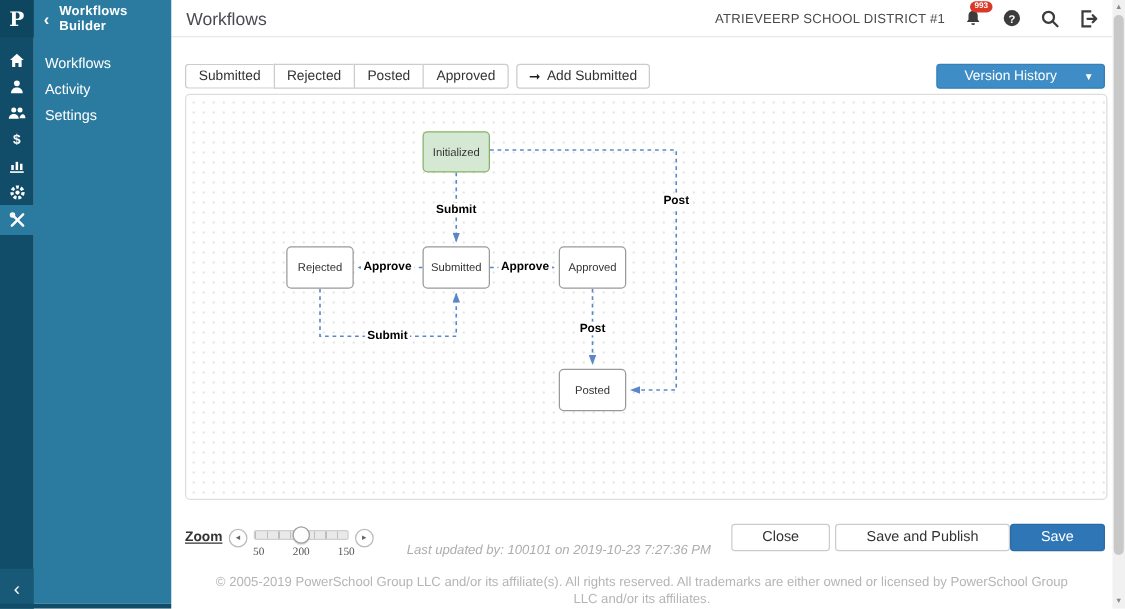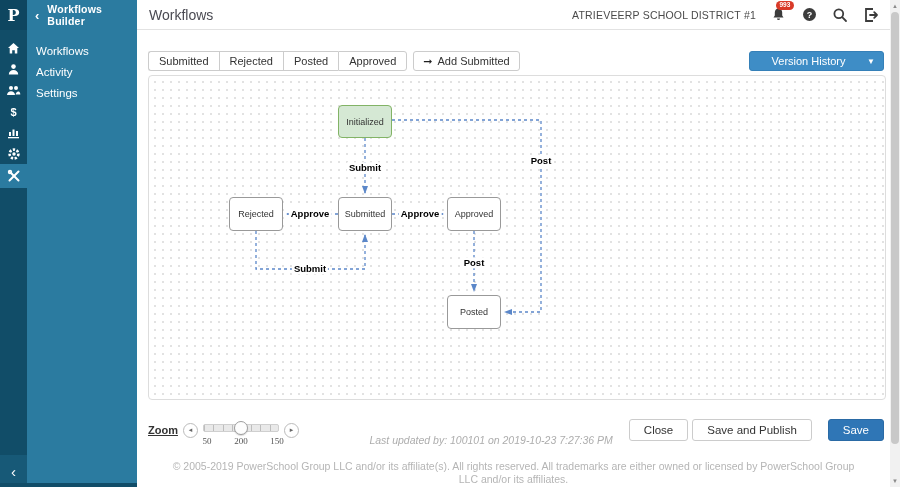--- a/index.html
+++ b/index.html
@@ -72,24 +72,24 @@
     font-size:7px; display:flex; align-items:center; justify-content:center; cursor:pointer; }
   .slider { position:relative; width:76px; height:26px;font-family:Liberation Serif, serif; }
   .slider-track { position:absolute; left:0; top:7px; width:76px; height:8px; background:#e9e9e9;
     border:1px solid #cfcfcf; border-radius:2px;
     background-image:repeating-linear-gradient(90deg,#bdbdbd 0 1px,transparent 1px 9.4px); }
   .slider-thumb { position:absolute; left:31px; top:4px; width:14px; height:14px; border-radius:50%;
     background:#fdfdfd; border:1px solid #9e9e9e; box-shadow:0 1px 1px rgba(0,0,0,.15); cursor:pointer; }
   .slider-ticks { position:absolute; left:0; top:19px; width:76px; font-size:9px; color:#555; }
   .stick { position:absolute; transform:translateX(-50%); }
   .last-updated { margin-left:auto; font-size:10.5px; font-style:italic; color:#adadad; padding-right:12px;margin-top:20px; }
-  .btn { height:22px; font-size:11.5px; border-radius:3px; padding:0 14px; cursor:pointer;
+  .btn { height:22px; font-size:11.5px; border-radius:3px; padding:0 24px; cursor:pointer;
     display:flex; align-items:center; justify-content:center; white-space:nowrap; }
   .btn.light { background:#fff; border:1px solid #ccc; color:#333; margin-left:4px; }
-  .btn.primary { background:#2f76b6; border:1px solid #2a6aa5; color:#fff; margin-left:16px; }
+  .btn.primary { background:#2f76b6; border:1px solid #2a6aa5; color:#fff; margin-left:0; }
 
   .footer-note { position:absolute; left:0; right:0; bottom:1px; text-align:center; font-size:10.5px;
     color:#b5b5b5; line-height:1.25; }
   .footer-note .inner { display:inline-block; width:700px; }
 
   
   .scrollbar { position:absolute; right:0; top:0; width:10px; height:487px; background:#f1f1f1; z-index:9; }
   .sb-arrow { width:10px; height:12px; display:flex; align-items:center; justify-content:center;
     font-size:6px; color:#8a8a8a; cursor:pointer; }
   .sb-thumb { position:absolute; top:12px; left:1px; width:8px; height:432px; background:#c8c8c8; border-radius:4px; cursor:pointer; }

